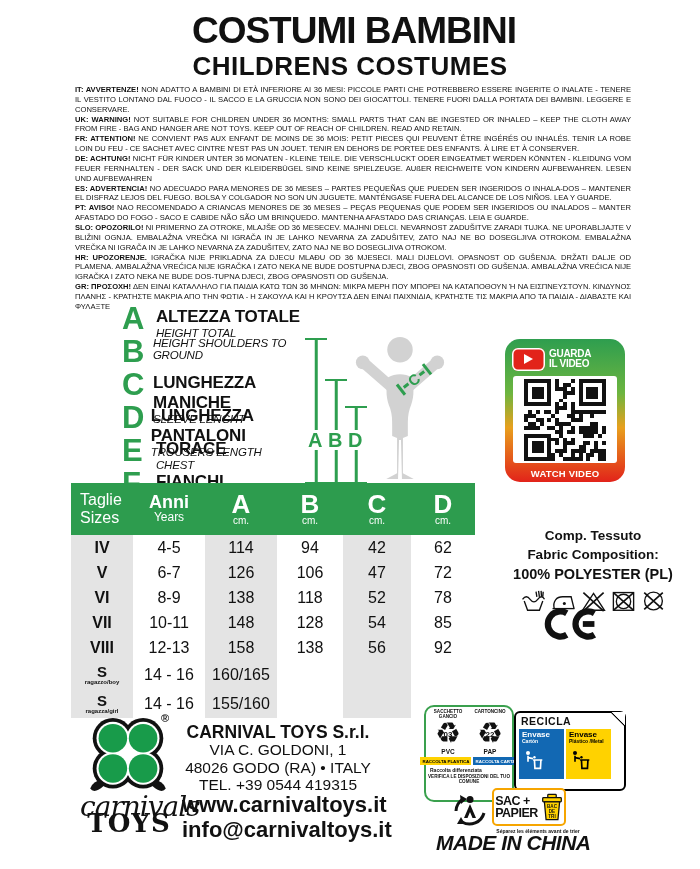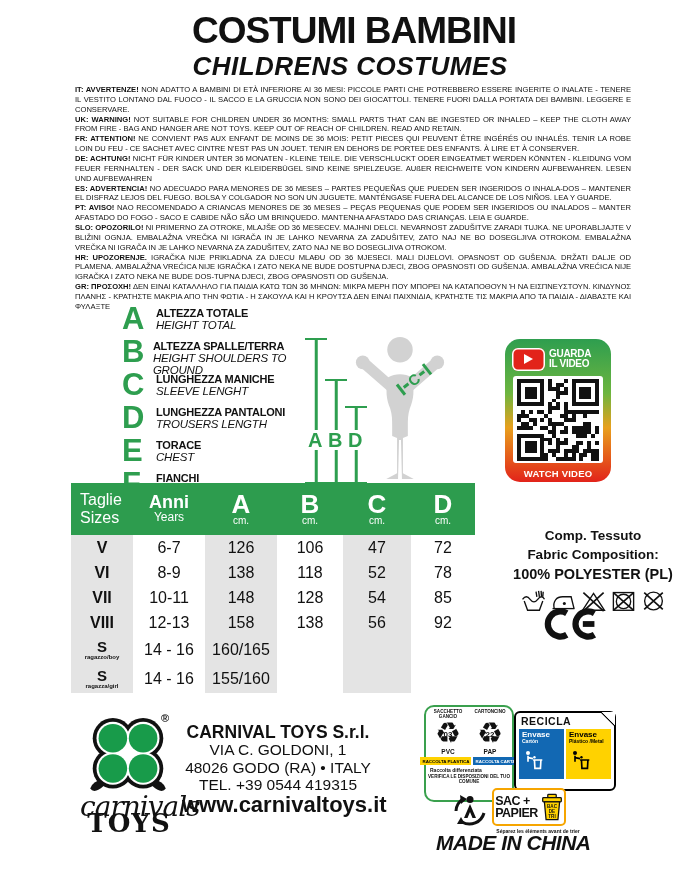--- a/index.html
+++ b/index.html
@@ -1,46 +1,46 @@
 <!DOCTYPE html>
 <html><head>
 <meta charset="utf-8">
 <style>
   html,body{margin:0;padding:0;}
   body{width:700px;height:869px;background:#fff;font-family:"Liberation Sans",sans-serif;color:#111;position:relative;overflow:hidden;}
   .abs{position:absolute;}
 
   
   .title{top:10px;left:4px;width:700px;text-align:center;font-size:37px;font-weight:800;letter-spacing:-1px;}
-  .subtitle{top:51px;left:0;width:700px;text-align:center;font-size:26px;font-style:italic;font-weight:600;letter-spacing:0.5px;}
+  .subtitle{top:51px;left:0;width:700px;text-align:center;font-size:26px;font-weight:600;letter-spacing:0.5px;}
 
   
   .warnings{top:85px;left:75px;width:556px;font-size:7.6px;line-height:1.3;text-align:justify;}
   .warnings p{margin:0;}
   .warnings b{font-weight:800;}
 
   
   .legend{top:304px;left:122px;width:200px;}
   .m-item{display:flex;height:33px;}
   .m-letter{width:34px;font-size:31px;font-weight:800;color:#2E9E4F;line-height:29px;}
-  .m-it{font-size:11px;font-weight:800;letter-spacing:-0.2px;padding-top:3px;}
+  .m-it{font-size:17px;font-weight:800;letter-spacing:-0.2px;padding-top:3px;}
   .m-en{font-size:11.5px;font-style:italic;letter-spacing:-0.2px;}
 
   
   .mline{position:absolute;width:22px;border-top:2.5px solid #2E9E4F;border-bottom:2.5px solid #2E9E4F;}
   .mline::before{content:"";position:absolute;left:50%;transform:translateX(-50%);top:0;bottom:0;width:2.5px;background:#2E9E4F;}
   .mlabel{position:absolute;font-size:20px;font-weight:800;color:#2E9E4F;background:#fff;padding:0 2px;line-height:1;}
   .cdim{top:372px;left:396px;display:flex;align-items:center;gap:2px;transform:rotate(-38deg);color:#2E9E4F;}
   .cdim .bar{width:2.5px;height:13px;background:#2E9E4F;}
   .cdim .stub{width:6px;height:2.5px;background:#2E9E4F;}
   .cdim .clab{font-size:15px;font-weight:800;line-height:1;}
 
   
   .qrblock{top:339px;left:505px;width:106px;height:143px;border-radius:15px;
-    background:linear-gradient(180deg,#2E9E4F 0%,#6DB53F 38%,#E8A01D 62%,#E2231A 100%);}
+    background:linear-gradient(180deg,#2E9E4F 0%,#6DB53F 38%,#E8A01D 62%,#E2231A 100%);padding-left:14px;}
   .qr-top{position:absolute;top:6px;left:7px;right:5px;height:28px;display:flex;align-items:center;gap:4px;}
   .yt{width:33px;height:23px;background:#E2231A;border-radius:6px;display:flex;align-items:center;justify-content:center;flex:none;box-shadow:0 0 0 1.5px #fff inset;}
   .yt-tri{width:0;height:0;border-left:9px solid #fff;border-top:5.5px solid transparent;border-bottom:5.5px solid transparent;}
   .qr-toptext{color:#fff;font-size:10px;font-weight:900;line-height:1.02;letter-spacing:-0.3px;}
   .qr-card{position:absolute;top:37px;left:8px;right:8px;bottom:19px;background:#fff;border-radius:3px;display:flex;align-items:center;justify-content:center;}
   .qr-bottom{position:absolute;bottom:3px;left:0;width:100%;text-align:center;color:#fff;font-size:9.5px;font-weight:900;letter-spacing:0.2px;}
 
   
   .sizes{top:483px;left:71px;width:404px;border-collapse:collapse;table-layout:fixed;}
   .sizes th{background:#2D9C4E;color:#fff;height:52px;vertical-align:middle;padding:0;font-weight:400;}
@@ -83,21 +83,21 @@
   .loop-num{position:absolute;left:0;right:0;top:11px;text-align:center;font-size:8px;font-weight:800;}
   .recy-mat{font-size:6.5px;font-weight:800;}
   .strips{display:flex;gap:2px;justify-content:center;margin-top:2px;}
   .strip{font-size:4.4px;font-weight:800;padding:1.5px 2px;white-space:nowrap;}
   .strip-y{background:#FFD200;color:#000;}
   .strip-b{background:#1268B3;color:#fff;}
   .recy-n1{font-size:5px;font-weight:800;text-align:left;margin:1.5px 0 0 3px;}
   .recy-n2{font-size:4.6px;font-weight:700;text-align:center;margin-top:1.5px;}
 
   
-  .recicla{top:711px;left:514px;width:102px;height:80px;border:2.5px solid #000;border-radius:6px;background:#fff;box-sizing:border-box;}
+  .recicla{top:711px;left:514px;width:112px;height:80px;border:2.5px solid #000;border-radius:6px;background:#fff;box-sizing:border-box;}
   .fold{position:absolute;top:-1px;right:-1px;width:14px;height:14px;background:linear-gradient(225deg,#fff 46%,#000 50%,#fff 56%);}
   .recicla-title{font-size:10.5px;font-weight:900;letter-spacing:0.5px;margin:2px 0 2px 5px;}
   .panels{display:flex;gap:2px;margin:0 3px;}
   .panel{width:45px;height:50px;padding:2px 0 0 3px;box-sizing:border-box;}
   .panel-blue{background:#1268B3;color:#fff;}
   .panel-yellow{background:#FFD200;color:#000;}
   .p1{font-size:8px;font-weight:800;line-height:1;}
   .p2{font-size:5px;font-weight:700;line-height:1.1;}
 
   
@@ -129,21 +129,20 @@
   <div class="m-item">
     <div class="m-letter">A</div>
     <div>
         <div class="m-it">ALTEZZA TOTALE</div>
         <div class="m-en">HEIGHT TOTAL</div>
       </div>
   </div>
   <div class="m-item">
     <div class="m-letter">B</div>
     <div>
-        <div class="m-it">ALTEZZA SPALLE/TERRA</div>
         <div class="m-en">HEIGHT SHOULDERS TO GROUND</div>
       </div>
   </div>
   <div class="m-item">
     <div class="m-letter">C</div>
     <div>
         <div class="m-it">LUNGHEZZA MANICHE</div>
         <div class="m-en">SLEEVE LENGHT</div>
       </div>
   </div>
@@ -475,20 +474,28 @@
           <div class="h-unit">cm.</div>
         </th>
       <th>
           <div class="h-letter">D</div>
           <div class="h-unit">cm.</div>
         </th>
     </tr>
   </thead>
   <tbody>
     <tr>
+        <td class="c-size">IV</td>
+        <td>4-5</td>
+        <td>114</td>
+        <td>94</td>
+        <td>42</td>
+        <td>62</td>
+      </tr>
+    <tr>
         <td class="c-size">V</td>
         <td>6-7</td>
         <td>126</td>
         <td>106</td>
         <td>47</td>
         <td>72</td>
       </tr>
     <tr>
         <td class="c-size">VI</td>
         <td>8-9</td>
@@ -602,20 +609,21 @@
 <div class="abs reg">®</div>
 <div class="abs logo-script">carnivals</div>
 <div class="abs logo-toys">TOYS</div>
 
 <div class="abs company">
   <div class="c-name">CARNIVAL TOYS S.r.l.</div>
   <div class="c-line">VIA C. GOLDONI, 1</div>
   <div class="c-line">48026 GODO (RA) • ITALY</div>
   <div class="c-line">TEL. +39 0544 419315</div>
   <div class="c-web">www.carnivaltoys.it</div>
+  <div class="c-web">info@carnivaltoys.it</div>
 </div>
 
 <div class="abs recybox">
   <div class="recy-cols">
     <div class="recy-col">
       <div class="recy-lbl">
           <div>SACCHETTO</div>
           <div>GANCIO</div>
         </div>
       <div class="loop">

